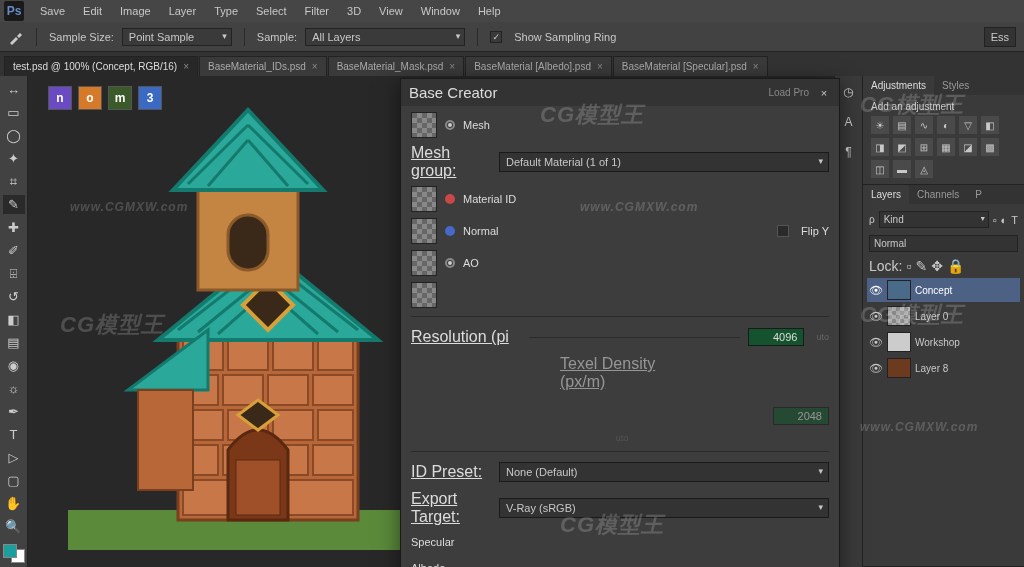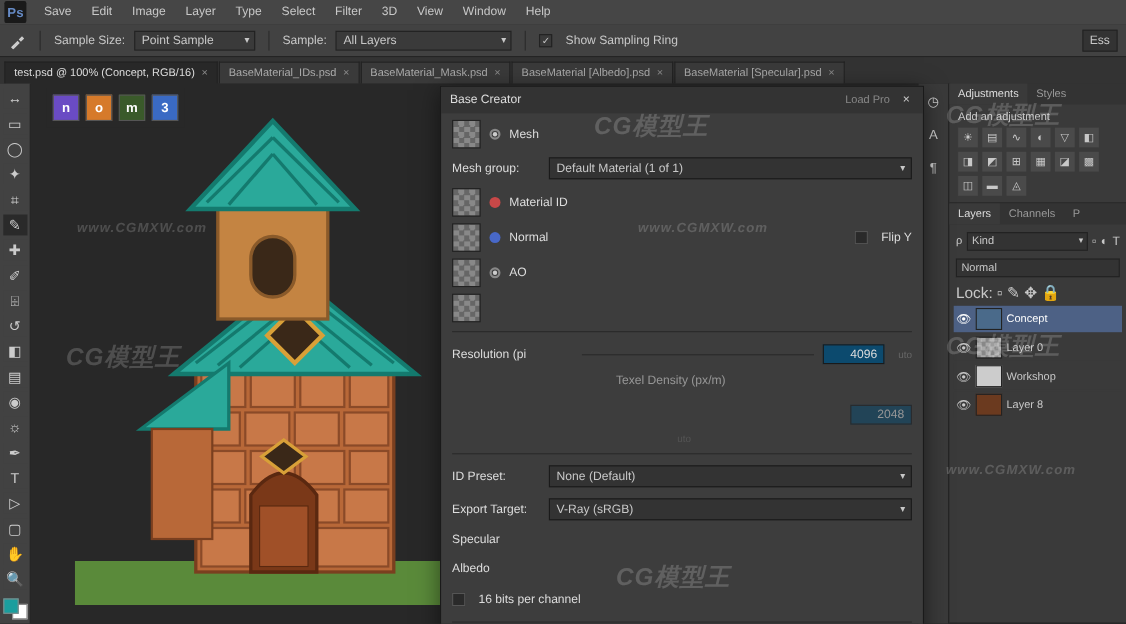--- a/index.html
+++ b/index.html
@@ -65,34 +65,34 @@
 .layers-body .lockrow { font-size: 14px; padding: 2px; display: flex; align-items: center; gap: 4px; }
 .layers-body .layer { display: flex; align-items: center; gap: 4px; padding: 2px; background: #3a3a3a; }
 .layers-body .layer.active { background: #4d6185; color: #fff; }
 .layers-body .layer .eye { width: 14px; text-align: center; }
 .layers-body .layer .thumb { width: 24px; height: 20px; background: #555; border: 1px solid #222; }
 .layers-body .layer .name { font-size: 10px; flex: 1; }
 
 
 .dialog { position: absolute; left: 400px; top: 78px; width: 440px; background: #3d3d3d; border: 1px solid #1a1a1a; box-shadow: 0 4px 20px rgba(0,0,0,0.5); }
 .dialog .titlebar { background: #333; padding: 5px 8px; display: flex; align-items: center; }
-.dialog .titlebar .title { font-size: 11px; color: #ddd; }
+.dialog .titlebar .title { font-size: 15px; color: #ddd; }
 .dialog .titlebar .spacer { flex: 1; }
 .dialog .titlebar .link { font-size: 10px; color: #888; margin-right: 8px; }
 .dialog .titlebar .closebtn { width: 14px; height: 14px; display: flex; align-items: center; justify-content: center; cursor: pointer; }
 .dialog .body { padding: 6px 10px; display: flex; flex-direction: column; gap: 6px; }
 .dialog .row { display: flex; align-items: center; gap: 8px; min-height: 24px; }
 .dialog .row .thumb { width: 26px; height: 26px; background: repeating-conic-gradient(#888 0 25%, #666 0 50%) 0 0/10px 10px; border: 1px solid #222; }
 .dialog .row .radio { width: 10px; height: 10px; border-radius: 50%; border: 2px solid #888; display: inline-block; }
 .dialog .row .radio.on::after { content: ""; display: block; width: 4px; height: 4px; background: #ccc; border-radius: 50%; margin: 1px; }
 .dialog .row .label { font-size: 11px; color: #ddd; }
-.dialog .row .fieldlabel { width: 80px; font-size: 11px; color: #ddd; }
+.dialog .row .fieldlabel { width: 80px; font-size: 16px; color: #ddd; text-decoration: underline; }
 .dialog .row .dd { flex: 1; background: #333; border: 1px solid #1a1a1a; padding: 3px 6px; font-size: 11px; position: relative; }
 .dialog .row .dd::after { content: "▾"; position: absolute; right: 5px; font-size: 9px; }
-.dialog .row .numfield { background: #0c4a6e; border: 1px solid #1a1a1a; padding: 2px 6px; font-size: 11px; color: #ddd; width: 56px; text-align: right; margin-left: auto; }
+.dialog .row .numfield { background: #14532d; border: 1px solid #1a1a1a; padding: 2px 6px; font-size: 11px; color: #ddd; width: 56px; text-align: right; margin-left: auto; }
 .dialog .row .auto { font-size: 9px; color: #666; margin-left: 4px; }
 .dialog .row.faded { opacity: 0.55; flex-direction: column; }
 .dialog .row .chk { width: 12px; height: 12px; border: 1px solid #555; background: #2a2a2a; margin-right: 4px; }
 .dialog .sectionlabel { font-size: 11px; color: #ddd; padding: 4px 0; }
 .dialog .row .dot { width: 10px; height: 10px; border-radius: 50%; }
 .dialog .savein { background: #2a2a2a; border: 1px solid #1a1a1a; height: 20px; flex: 1; }
 .dialog .browsebtn { width: 22px; height: 20px; background: #333; border: 1px solid #1a1a1a; display: flex; align-items: center; justify-content: center; }
 .dialog hr { border: none; border-top: 1px solid #2a2a2a; margin: 2px 0; }
 
 

